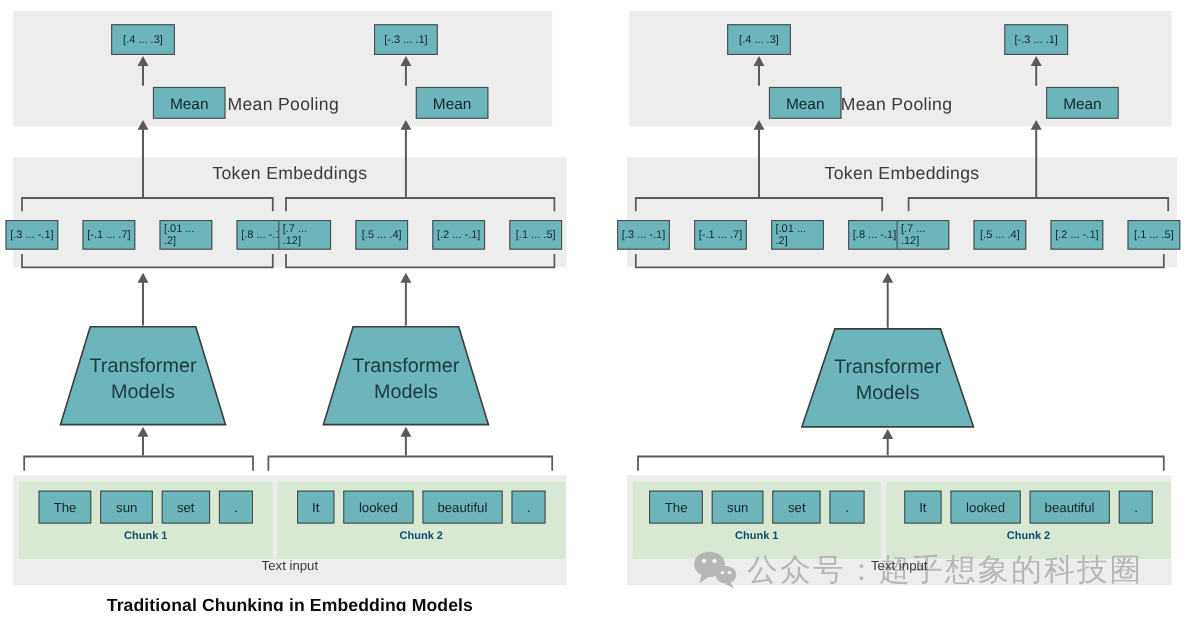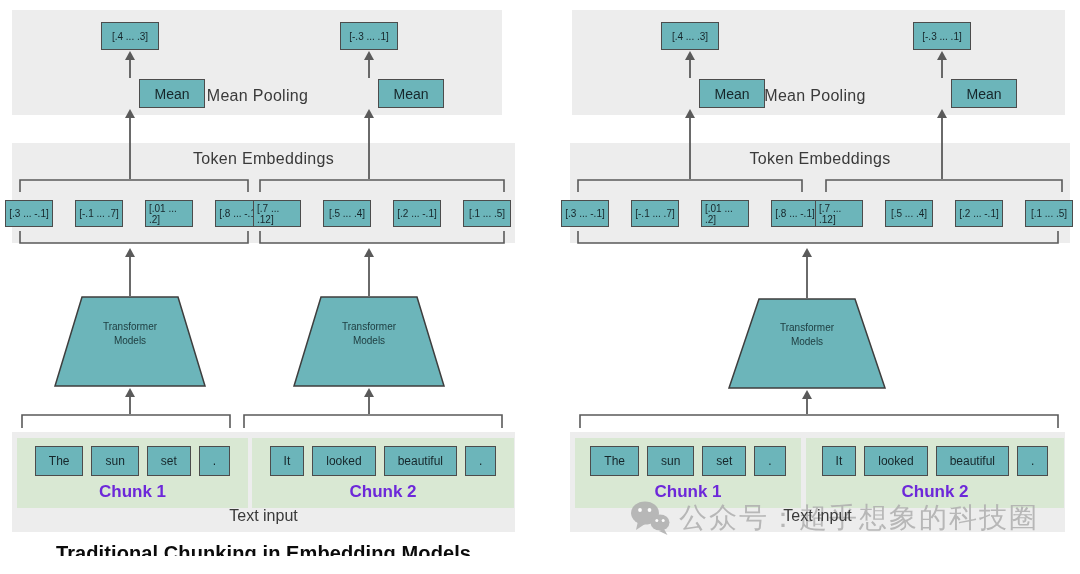--- a/index.html
+++ b/index.html
@@ -12,29 +12,29 @@
   .gray-box{position:absolute;background:#ededed;z-index:0;}
   .abs{position:absolute;}
   .z2{z-index:2;}
   .teal-box{background:#6cb5ba;border:1.5px solid #4c4c4c;display:flex;align-items:center;
             justify-content:center;box-sizing:border-box;color:#16262a;}
   .vector-box{width:58px;height:28px;font-size:10px;}
   .mean-box{width:66px;height:29px;font-size:14px;margin-left:42px;}
   .section-label{font-size:16px;color:#3a3a3a;text-align:center;letter-spacing:.3px;}
   .chip-row{display:flex;gap:22px;justify-content:center;align-items:center;}
   .vec-chip{height:27px;min-width:48px;padding:0 3px;font-size:10px;}
-  .trap-label{position:absolute;z-index:2;text-align:center;font-size:10px;color:#1d3b3e;
+  .trap-label{position:absolute;z-index:2;text-align:center;font-size:18px;color:#1d3b3e;
               white-space:pre-line;line-height:1.35;}
   .green-box{position:absolute;background:#d9e8d3;z-index:2;display:flex;flex-direction:column;
              align-items:center;box-sizing:border-box;padding-top:8px;}
   .word-row{display:flex;gap:8px;align-items:center;justify-content:center;}
   .word-chip{height:30px;padding:0 13px;font-size:12px;min-width:18px;}
-  .chunk-label{margin-top:6px;font-size:17px;font-weight:bold;color:#6d28d9;}
-  .text-input-label{font-size:16px;color:#3a3a3a;text-align:center;z-index:3;}
-  .panel-title{position:absolute;top:542px;font-size:20px;font-weight:800;color:#0b0b0b;
+  .chunk-label{margin-top:6px;font-size:10px;font-weight:bold;color:#0c4a6e;}
+  .text-input-label{font-size:12px;color:#3a3a3a;text-align:center;z-index:3;}
+  .panel-title{position:absolute;top:542px;font-size:16px;font-weight:800;color:#0b0b0b;
                text-align:center;z-index:2;letter-spacing:.1px;}
   .watermark{position:absolute;z-index:2;display:flex;align-items:center;gap:9px;opacity:.85;}
   .watermark-text{font-size:28px;color:#aeaeae;letter-spacing:2px;font-family:"Liberation Sans",sans-serif;}
 </style>
 </head>
 <body>
 
 <div id="stage">
 
   <div class="panel" id="panel-left">

